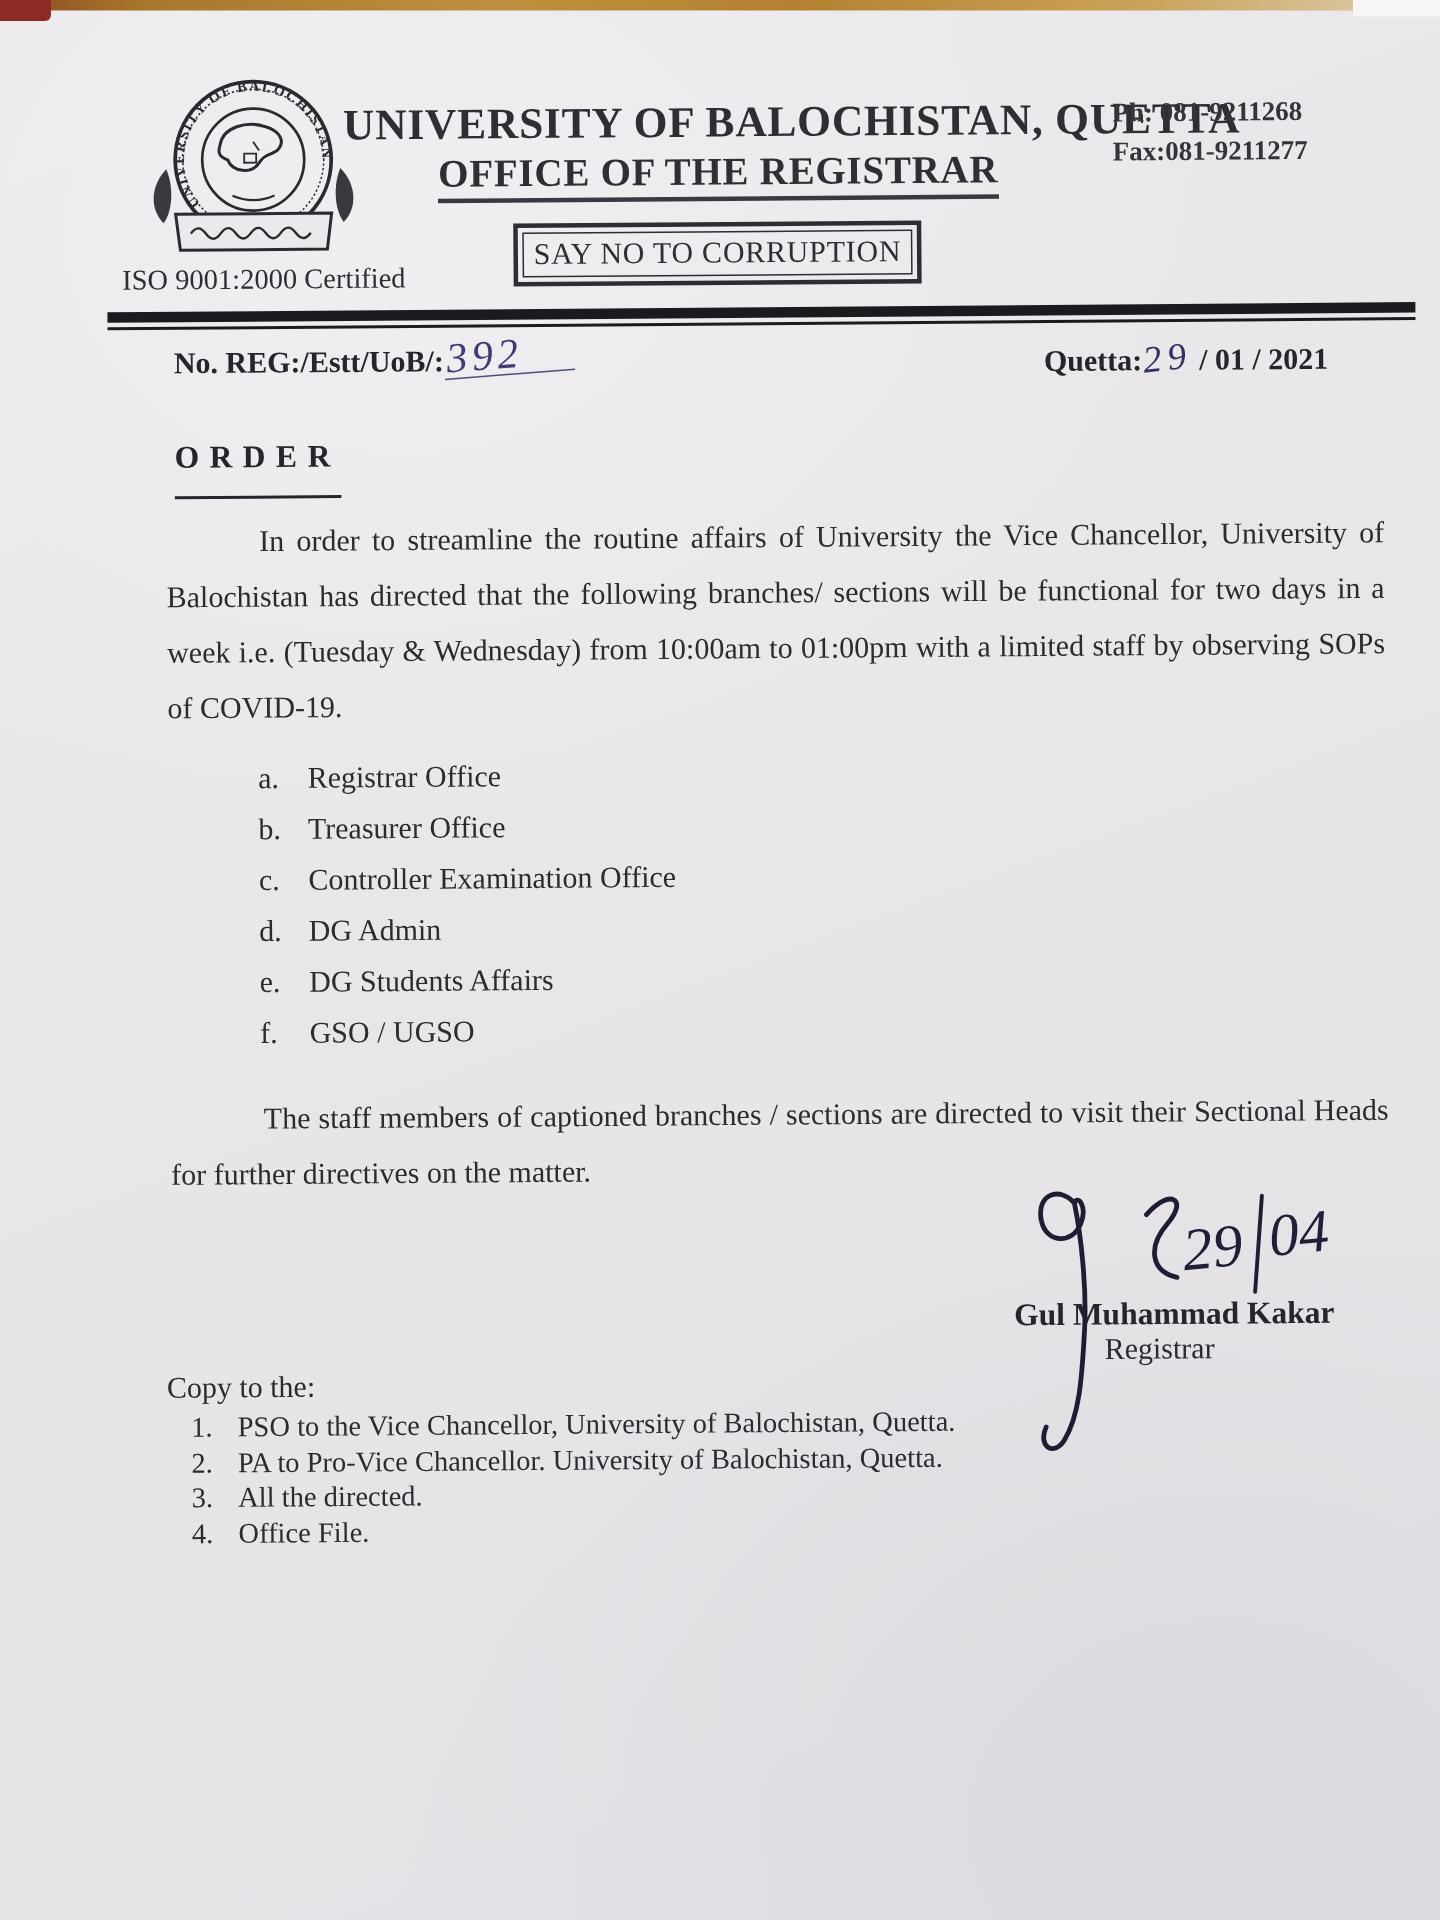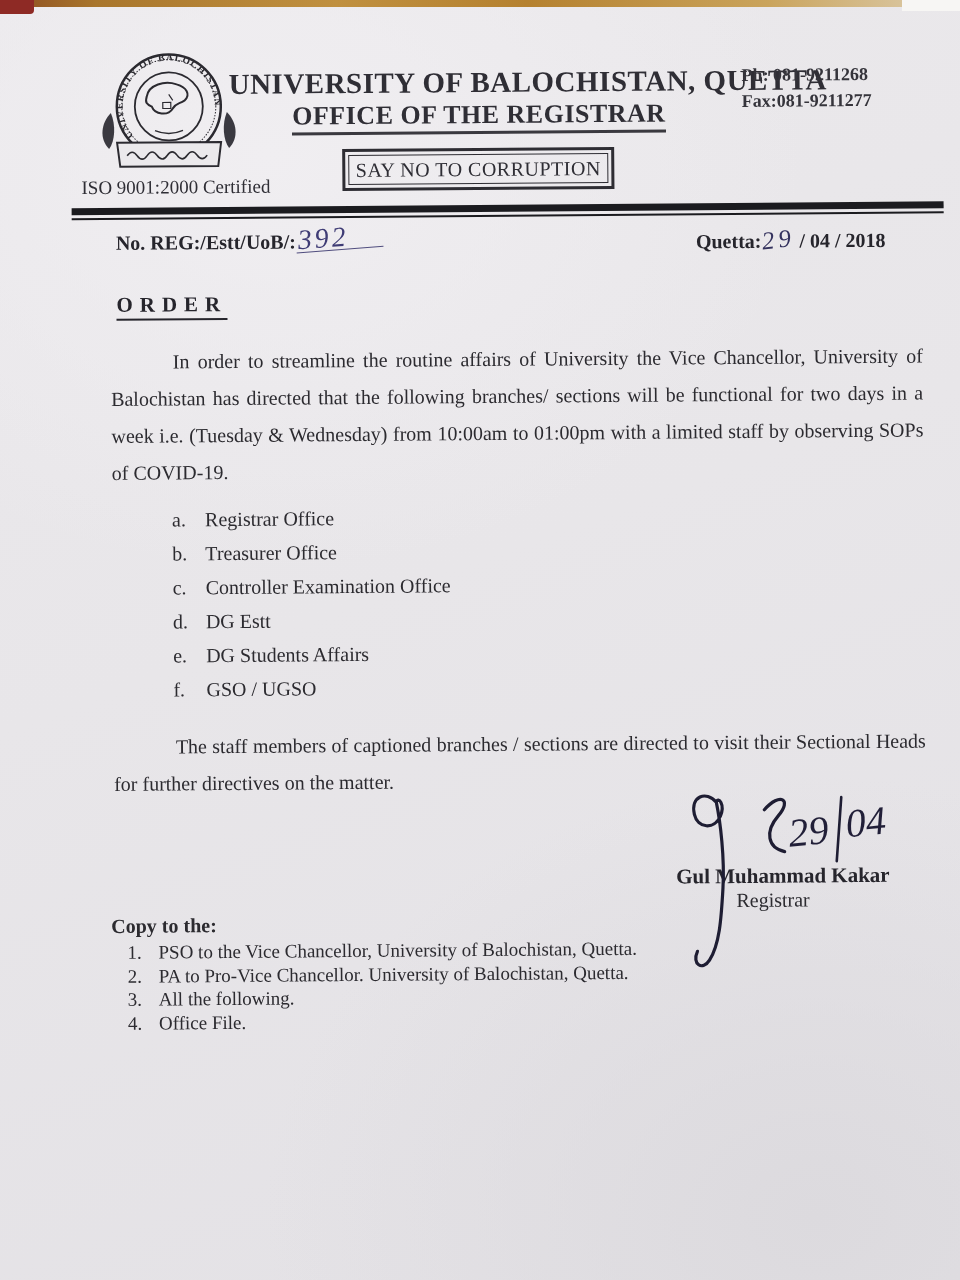--- a/index.html
+++ b/index.html
@@ -108,21 +108,21 @@
     transform: rotate(-6deg);
     letter-spacing: 4px;
   }
 
   
   .order-heading {
     left: 118px; top: 290px;
   }
   .order-heading span {
     font-size: 21px; font-weight: 700; letter-spacing: 7px; color: #26252c;
-    border-bottom: 2.5px solid #26252c; padding-bottom: 2px;
+    border-bottom: 2.5px solid #26252c; padding-bottom: 14px;
   }
   .para {
     left: 112px; width: 812px;
     font-size: 20px; line-height: 37px; text-align: justify;
     text-indent: 62px; color: #2c2b30;
   }
   .para1 { top: 341px; }
   .para2 { top: 726px; }
 
   .branch-list { left: 172px; top: 500px; width: 500px; }
@@ -138,21 +138,21 @@
     left: 650px; top: 866px; width: 260px; text-align: center;
     font-size: 21px; font-weight: 700; color: #26252c; white-space: nowrap;
   }
   .sig-title {
     left: 640px; top: 891px; width: 260px; text-align: center;
     font-size: 20px; color: #2c2b30;
   }
 
   
   .copy-heading {
-    left: 108px; top: 912px; font-size: 20px; color: #2c2b30; font-weight: bold;
+    left: 108px; top: 912px; font-size: 20px; color: #2c2b30;
   }
   .copy-list { left: 124px; top: 938px; width: 620px; }
   .copy-item {
     font-size: 19px; color: #2c2b30; height: 23.5px; line-height: 23.5px;
     display: flex; white-space: nowrap;
   }
   .copy-num { width: 31px; }
 </style>
 </head>
 <body>
@@ -203,21 +203,21 @@
 
   <div class="abs iso-line">ISO 9001:2000 Certified</div>
 
   <div class="abs header-rule"></div>
 
   <div class="abs ref-left">
     <span>No. REG:/Estt/UoB/:</span><span class="hand-number">392</span>
   </div>
   <div class="abs ref-right">
     <span>Quetta:</span><span class="hand-date">29</span>
-    <span>/ 04 / 2018</span>
+    <span>/ 01 / 2021</span>
   </div>
 
   <div class="abs order-heading">
     <span>ORDER</span>
   </div>
 
   <div class="abs para para1">In order to streamline the routine affairs of University the Vice Chancellor, University of Balochistan has directed that the following branches/ sections will be functional for two days in a week i.e. (Tuesday &amp; Wednesday) from 10:00am to 01:00pm with a limited staff by observing SOPs of COVID-19.</div>
 
   <div class="abs branch-list">
     <div class="branch-item">
@@ -227,21 +227,21 @@
     <div class="branch-item">
       <span class="branch-label">b.</span>
       <span>Treasurer Office</span>
     </div>
     <div class="branch-item">
       <span class="branch-label">c.</span>
       <span>Controller Examination Office</span>
     </div>
     <div class="branch-item">
       <span class="branch-label">d.</span>
-      <span>DG Estt</span>
+      <span>DG Admin</span>
     </div>
     <div class="branch-item">
       <span class="branch-label">e.</span>
       <span>DG Students Affairs</span>
     </div>
     <div class="branch-item">
       <span class="branch-label">f.</span>
       <span>GSO / UGSO</span>
     </div>
   </div>
@@ -268,21 +268,21 @@
     <div class="copy-item">
       <span class="copy-num">1.</span>
       <span>PSO to the Vice Chancellor, University of Balochistan, Quetta.</span>
     </div>
     <div class="copy-item">
       <span class="copy-num">2.</span>
       <span>PA to Pro-Vice Chancellor. University of Balochistan, Quetta.</span>
     </div>
     <div class="copy-item">
       <span class="copy-num">3.</span>
-      <span>All the following.</span>
+      <span>All the directed.</span>
     </div>
     <div class="copy-item">
       <span class="copy-num">4.</span>
       <span>Office File.</span>
     </div>
   </div>
 
 </div>
 
 </body></html>

